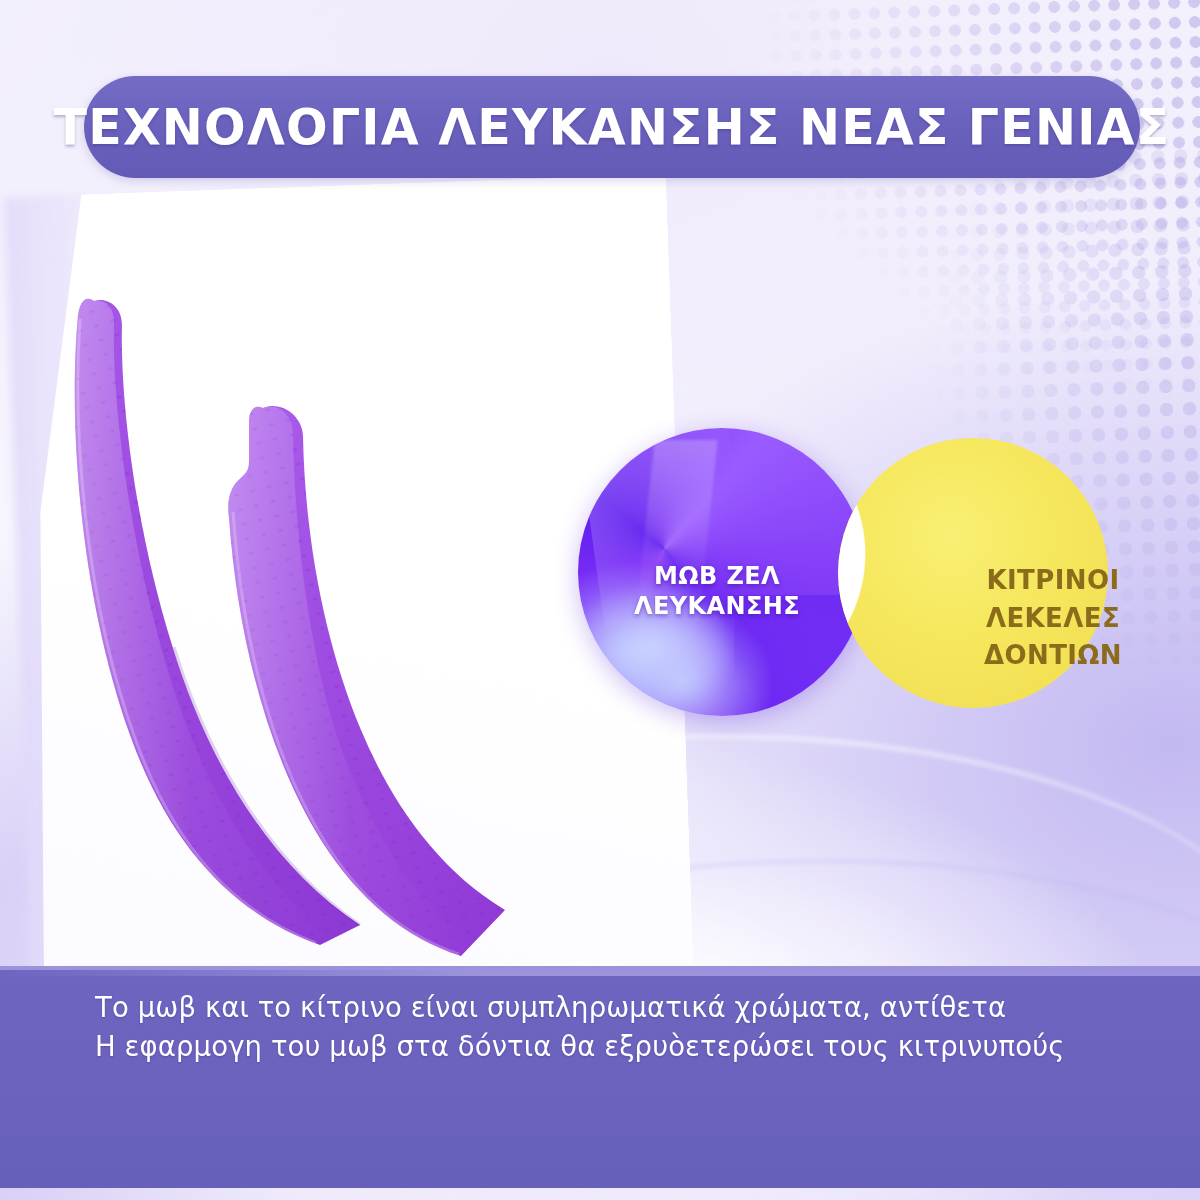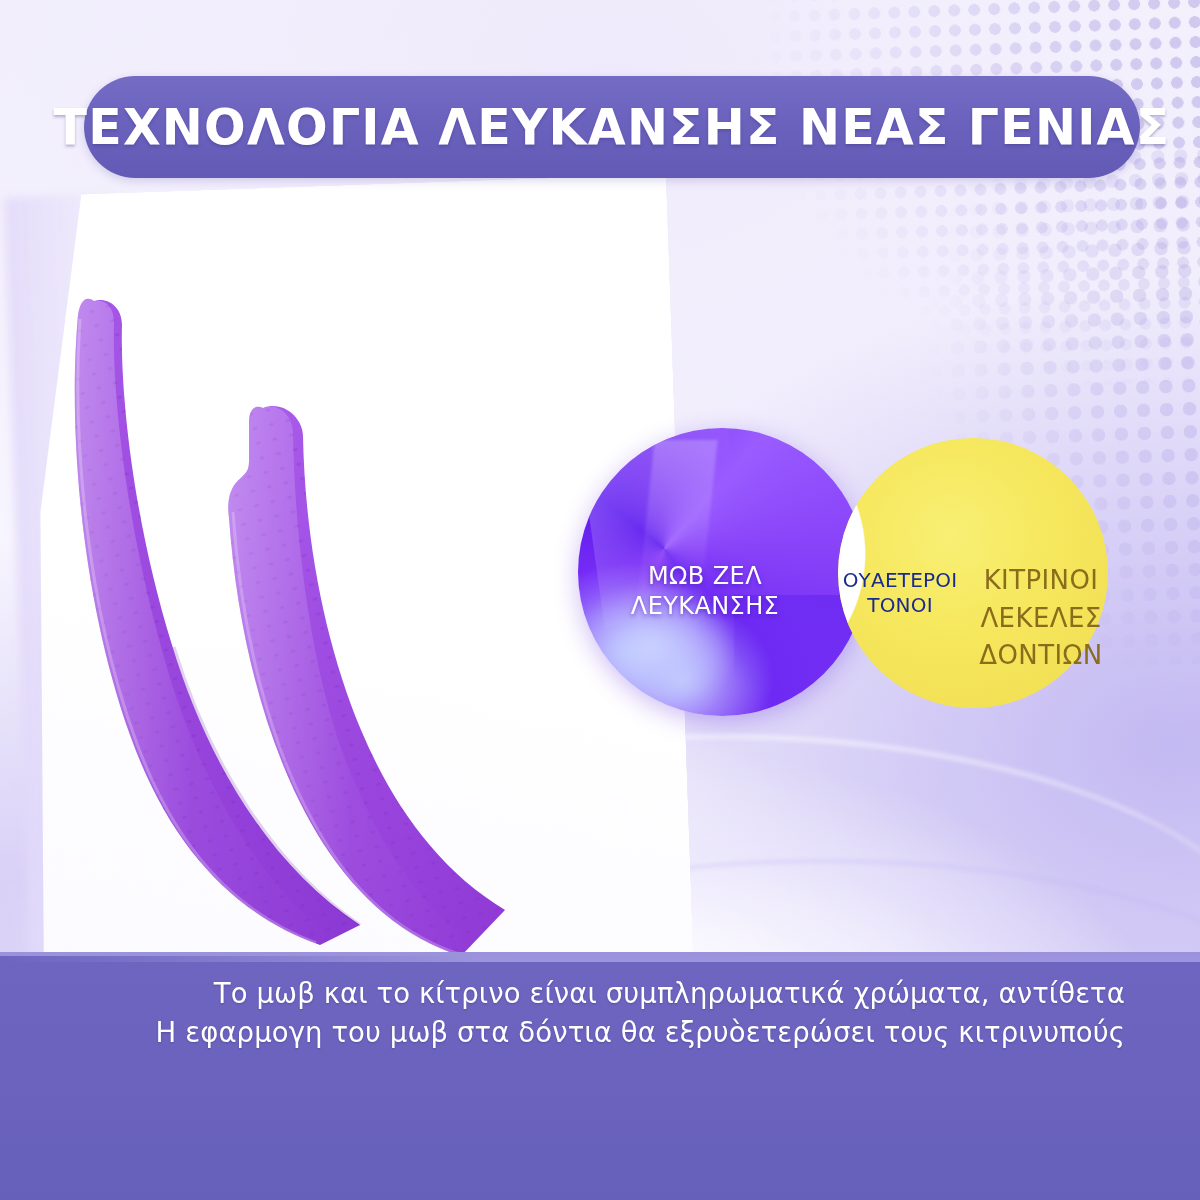--- a/index.html
+++ b/index.html
@@ -114,42 +114,42 @@
     background:radial-gradient(70% 70% at 42% 36%, #f8ef74 0%, #f6e85f 48%, #f2e054 100%);
   }
   .lens{
     position:absolute;left:278px;top:28px;width:270px;height:270px;
     border-radius:50%;
     background:#ffffff;
     -webkit-mask-image:radial-gradient(circle 144px at -116px 116px, #000 99%, transparent 100%);
             mask-image:radial-gradient(circle 144px at -116px 116px, #000 99%, transparent 100%);
   }
   .venn-label{
-    position:absolute;text-align:center;font-weight:normal;line-height:1.24;
+    position:absolute;text-align:center;font-weight:bold;line-height:1.24;
     white-space:pre-line;
+    margin-left:12px;
   }
   .lbl-purple{
     left:20px;top:152px;width:250px;color:#ffffff;font-size:24px;letter-spacing:.4px;
     text-shadow:0 2px 4px rgba(50,10,140,.45);
   }
   .lbl-lens{
     left:272px;top:158px;width:136px;color:#1a2b8c;font-size:20px;letter-spacing:.2px;
   }
   .lbl-yellow{
     left:386px;top:152px;width:190px;color:#8a6c1b;font-size:26px;letter-spacing:.4px;
     line-height:1.45;
   }
 
   
   .caption-band{
-    position:absolute;left:0;bottom:0;width:1200px;height:248px;
+    position:absolute;left:0;bottom:12px;width:1200px;height:222px;
     background:linear-gradient(180deg,#6d65c0 0%,#6a62bd 60%,#6760ba 100%);
     border-top:4px solid #9a92da;
     box-sizing:border-box;
-    text-align:right;
   }
   .caption-inner{position:absolute;left:95px;top:18px;width:1030px;}
   .caption-line{
     color:#ffffff;font-size:27.5px;line-height:1.42;letter-spacing:.1px;
     font-family:"DejaVu Sans","Liberation Sans",sans-serif;
     text-shadow:0 1px 2px rgba(40,30,100,.28);
   }
   .topstrip{position:absolute;left:0;top:0;width:1200px;height:6px;
     background:linear-gradient(90deg,rgba(200,190,245,.0) 0%,rgba(196,186,244,.55) 40%,rgba(178,166,238,.7) 100%);}
 </style>
@@ -233,22 +233,20 @@
       <div class="pglare1"></div>
       <div class="pglare4"></div>
       <div class="pglare2"></div>
       <div class="pglare3"></div>
     </div>
     <div class="circle circle-yellow"></div>
     <div class="lens"></div>
 
     <div class="venn-label lbl-purple">ΜΩΒ ΖΕΛ
 ΛΕΥΚΑΝΣΗΣ</div>
-    <div class="venn-label lbl-lens">ΟΥΑΕΤΕΡΟΙ
-ΤΟΝΟΙ</div>
     <div class="venn-label lbl-yellow">ΚΙΤΡΙΝΟΙ
 ΛΕΚΕΛΕΣ
 ΔΟΝΤΙΩΝ</div>
   </div>
 
   <div class="caption-band">
     <div class="topstrip"></div>
     <div class="caption-inner">
       <div class="caption-line">Το μωβ και το κίτρινο είναι συμπληρωματικά χρώματα, αντίθετα</div>
       <div class="caption-line">Η εφαρμογη του μωβ στα δόντια θα εξρυὸετερώσει τους κιτρινυπούς</div>

